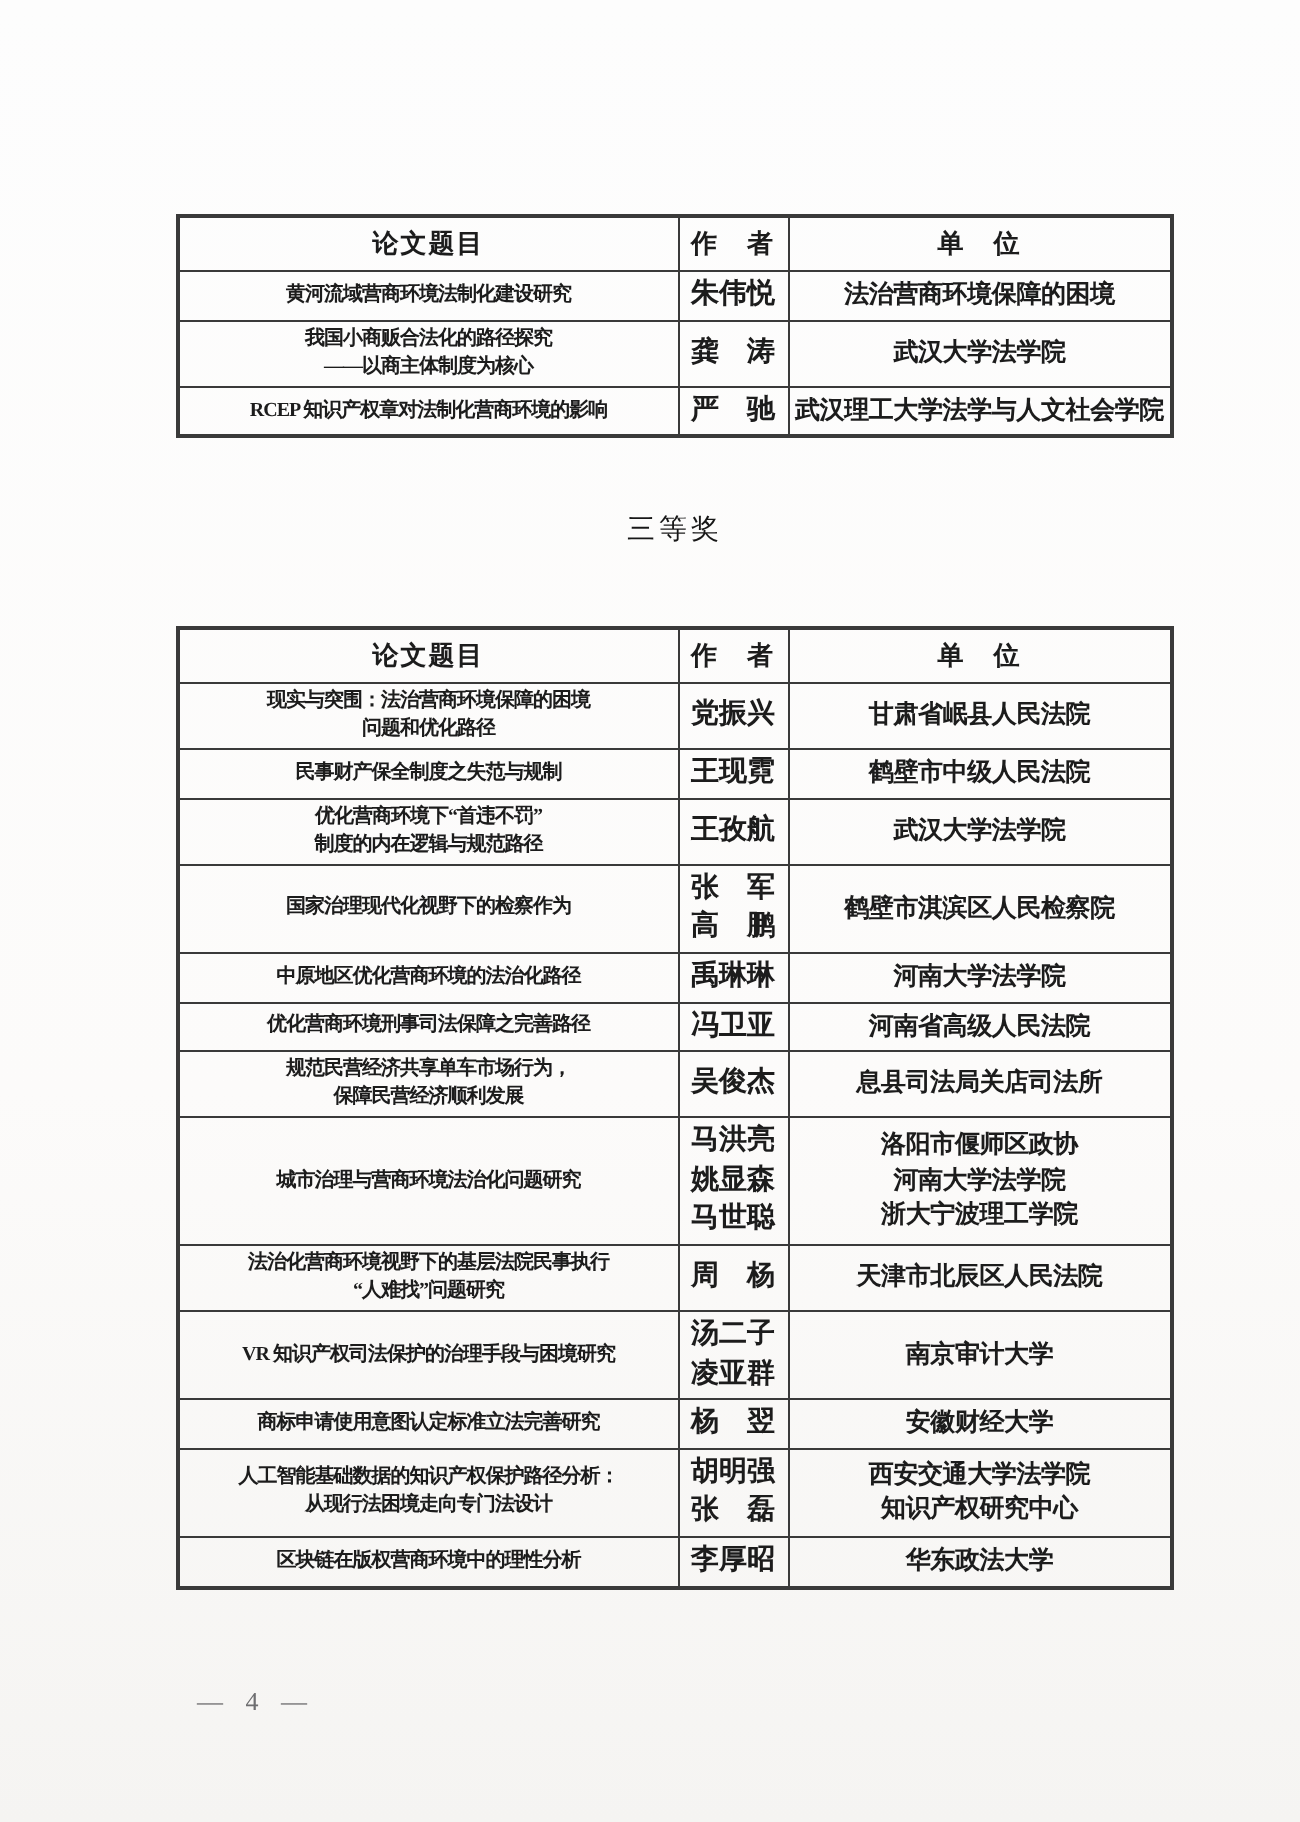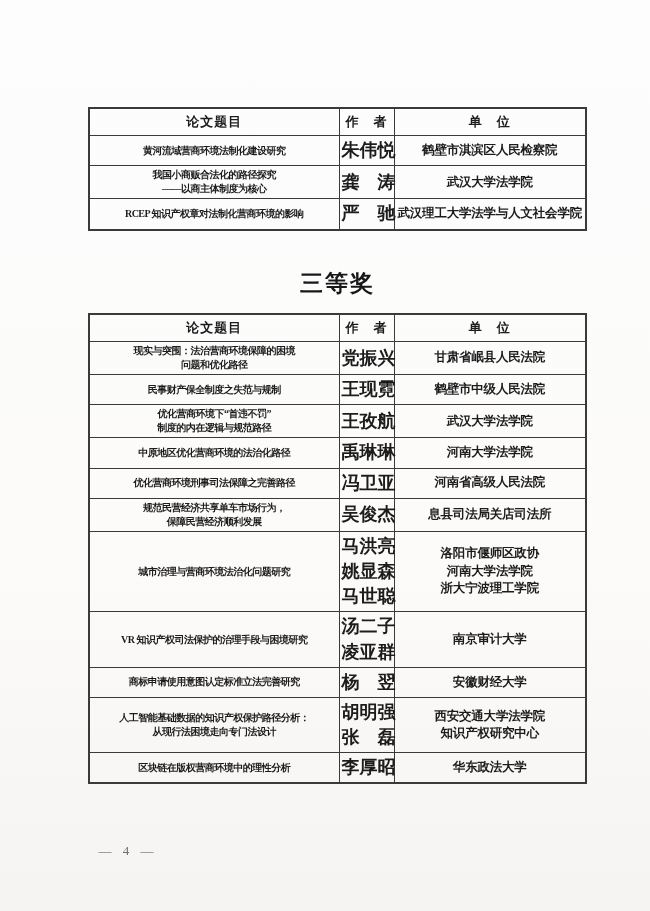--- a/index.html
+++ b/index.html
@@ -23,27 +23,27 @@
     border:1px solid #3a3a3a;
     text-align:center; vertical-align:middle;
     color:#1c1c1c; font-weight:bold;
     padding:2px 2px; line-height:1.4;
   }
   .award-table th { font-size:13px; letter-spacing:1px; padding:4px 2px; }
   .col-title { width:250px; }
   .col-author { width:55px; }
   .col-unit { width:192px; }
   td.paper-title-cell { font-size:10px; letter-spacing:-0.5px; }
-  td.author-cell { font-size:18px; }
+  td.author-cell { font-size:14px; }
   td.unit-cell { font-size:12.5px; letter-spacing:-0.2px; }
   .cell-line { white-space:nowrap; }
   .section-heading {
-    position:absolute; left:88px; top:268px; width:499px;
+    position:absolute; left:88px; top:256px; width:499px;
     margin:0; text-align:center;
-    font-size:23px; font-weight:bold; color:#171717; letter-spacing:2px;
+    font-size:14px; font-weight:normal; color:#171717; letter-spacing:2px;
   }
   .page-number {
     position:absolute; left:88px; top:843px; width:80px;
     text-align:center; font-size:13px; color:#6e6e70; letter-spacing:4px;
   }
 </style>
 </head>
 <body>
 
 <div class="page">
@@ -63,21 +63,21 @@
     </thead>
     <tbody>
         <tr>
           <td class="paper-title-cell">
             <div class="cell-line">黄河流域营商环境法制化建设研究</div>
           </td>
           <td class="author-cell">
             <div class="cell-line">朱伟悦</div>
           </td>
           <td class="unit-cell">
-            <div class="cell-line">鹤壁市淇滨区人民检察院</div>
+            <div class="cell-line">法治营商环境保障的困境</div>
           </td>
         </tr>
         <tr>
           <td class="paper-title-cell">
             <div class="cell-line">我国小商贩合法化的路径探究</div>
             <div class="cell-line">——以商主体制度为核心</div>
           </td>
           <td class="author-cell">
             <div class="cell-line">龚　涛</div>
           </td>
@@ -145,20 +145,32 @@
           </td>
           <td class="author-cell">
             <div class="cell-line">王孜航</div>
           </td>
           <td class="unit-cell">
             <div class="cell-line">武汉大学法学院</div>
           </td>
         </tr>
         <tr>
           <td class="paper-title-cell">
+            <div class="cell-line">国家治理现代化视野下的检察作为</div>
+          </td>
+          <td class="author-cell">
+            <div class="cell-line">张　军</div>
+            <div class="cell-line">高　鹏</div>
+          </td>
+          <td class="unit-cell">
+            <div class="cell-line">鹤壁市淇滨区人民检察院</div>
+          </td>
+        </tr>
+        <tr>
+          <td class="paper-title-cell">
             <div class="cell-line">中原地区优化营商环境的法治化路径</div>
           </td>
           <td class="author-cell">
             <div class="cell-line">禹琳琳</div>
           </td>
           <td class="unit-cell">
             <div class="cell-line">河南大学法学院</div>
           </td>
         </tr>
         <tr>
@@ -194,20 +206,32 @@
             <div class="cell-line">马世聪</div>
           </td>
           <td class="unit-cell">
             <div class="cell-line">洛阳市偃师区政协</div>
             <div class="cell-line">河南大学法学院</div>
             <div class="cell-line">浙大宁波理工学院</div>
           </td>
         </tr>
         <tr>
           <td class="paper-title-cell">
+            <div class="cell-line">法治化营商环境视野下的基层法院民事执行</div>
+            <div class="cell-line">“人难找”问题研究</div>
+          </td>
+          <td class="author-cell">
+            <div class="cell-line">周　杨</div>
+          </td>
+          <td class="unit-cell">
+            <div class="cell-line">天津市北辰区人民法院</div>
+          </td>
+        </tr>
+        <tr>
+          <td class="paper-title-cell">
             <div class="cell-line">VR 知识产权司法保护的治理手段与困境研究</div>
           </td>
           <td class="author-cell">
             <div class="cell-line">汤二子</div>
             <div class="cell-line">凌亚群</div>
           </td>
           <td class="unit-cell">
             <div class="cell-line">南京审计大学</div>
           </td>
         </tr>

